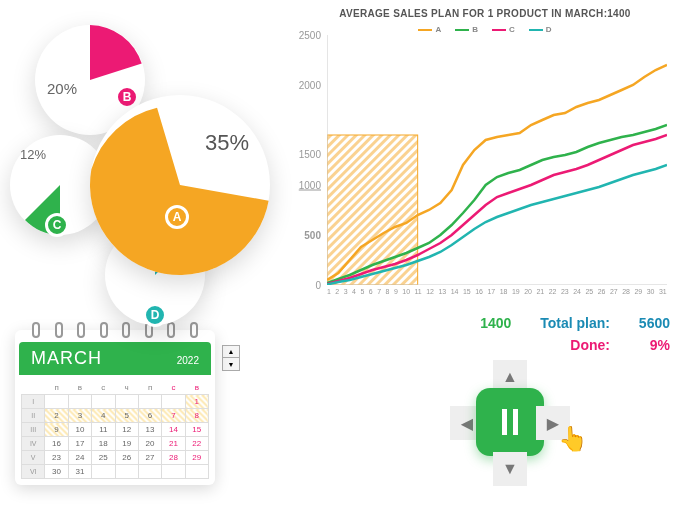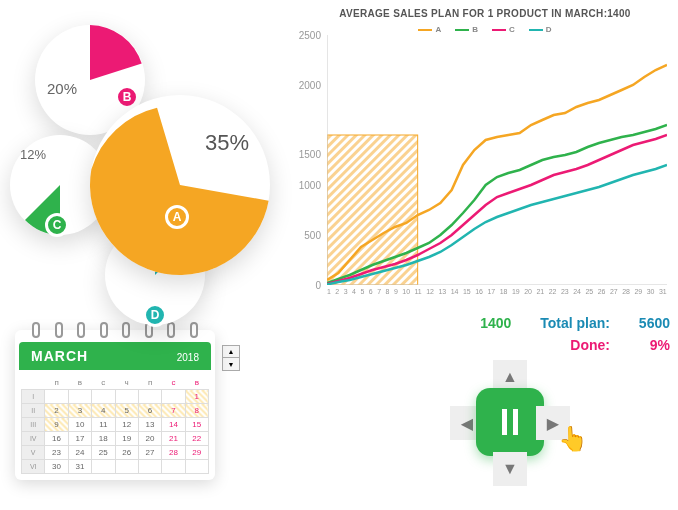--- a/index.html
+++ b/index.html
@@ -48,21 +48,21 @@
 .ctrl-left{left:20px;top:46px}
 .ctrl-right{left:106px;top:46px}
 .ctrl-pause{position:absolute;left:46px;top:28px;width:68px;height:68px;background:#2fb24c;border:none;border-radius:14px;display:flex;align-items:center;justify-content:center;box-shadow:0 4px 12px rgba(47,178,76,0.4);cursor:pointer}
 .ctrl-pause::before{content:"";width:5px;height:26px;background:#fff;box-shadow:11px 0 0 #fff;margin-right:11px}
 .cursor-hand{position:absolute;left:128px;top:65px;font-size:24px}
 
 .calendar{position:absolute;left:15px;top:330px;width:200px;background:#fff;border-radius:6px;box-shadow:0 4px 16px rgba(0,0,0,0.15)}
 .spiral{display:flex;justify-content:space-around;padding:0 10px;margin-top:-8px}
 .spiral span{width:8px;height:16px;border:2px solid #999;border-radius:4px;background:#fff}
 .cal-head{background:#2fb24c;color:#fff;display:flex;justify-content:space-between;align-items:baseline;padding:6px 12px;border-radius:4px 4px 0 0;margin:4px 4px 0}
-.cal-month{font-size:14px;font-weight:bold;letter-spacing:1px}
+.cal-month{font-size:18px;font-weight:normal;letter-spacing:1px}
 .cal-year{font-size:10px}
 .cal-grid{padding:6px;font-size:8px;color:#666}
 .cal-grid table{width:100%;border-collapse:collapse}
 .cal-grid th,.cal-grid td{text-align:center;padding:2px;border:1px solid #ddd;width:12.5%}
 .cal-grid th{border:none;color:#888;font-weight:normal}
 .cal-grid th.wknd{color:#ec1a74}
 .cal-grid td.past{background:repeating-linear-gradient(45deg,#fde9b5,#fde9b5 2px,#fff 2px,#fff 4px)}
 .cal-grid td.wknd{color:#ec1a74}
 .cal-grid td.wk{background:#eee;color:#999;font-size:7px}
 .spinner{position:absolute;left:222px;top:345px;width:18px;display:flex;flex-direction:column;border:1px solid #aaa}
@@ -118,22 +118,22 @@
         <i class="leg-line" style="background:#ec1a74"></i>
         <b>C</b>
       </span>
     <span>
         <i class="leg-line" style="background:#21b5b0"></i>
         <b>D</b>
       </span>
   </div>
   <div class="y-labels" id="ylab">
       <div style="top: 250px;">0</div>
-      <div style="top: 200px;">500</div>
-      <div style="top: 150px;">1000</div>
+      <div style="top: 200px; font-weight: bold;">500</div>
+      <div style="top: 150px; text-decoration: underline;">1000</div>
       <div style="top: 100px; margin-top: 19px;">1500</div>
       <div style="top: 50px;">2000</div>
       <div style="top: 0px;">2500</div>
     </div>
   <svg class="plot" id="plot" viewBox="0 0 340 250" preserveAspectRatio="none">
       <defs>
         <pattern id="hatch" width="6" height="6" patternUnits="userSpaceOnUse" patternTransform="rotate(45)">
           <rect width="3" height="6" fill="#f5a623" opacity="0.5"></rect>
         </pattern>
       </defs>
@@ -211,21 +211,21 @@
       <span></span>
       <span></span>
       <span></span>
       <span></span>
       <span></span>
       <span></span>
       <span></span>
     </div>
   <div class="cal-head">
     <span class="cal-month">MARCH</span>
-    <span class="cal-year">2018</span>
+    <span class="cal-year">2022</span>
   </div>
   <div class="cal-grid">
     <table id="caltab">
         <tbody>
           <tr>
             <th></th>
             <th class="">п</th>
             <th class="">в</th>
             <th class="">с</th>
             <th class="">ч</th>

